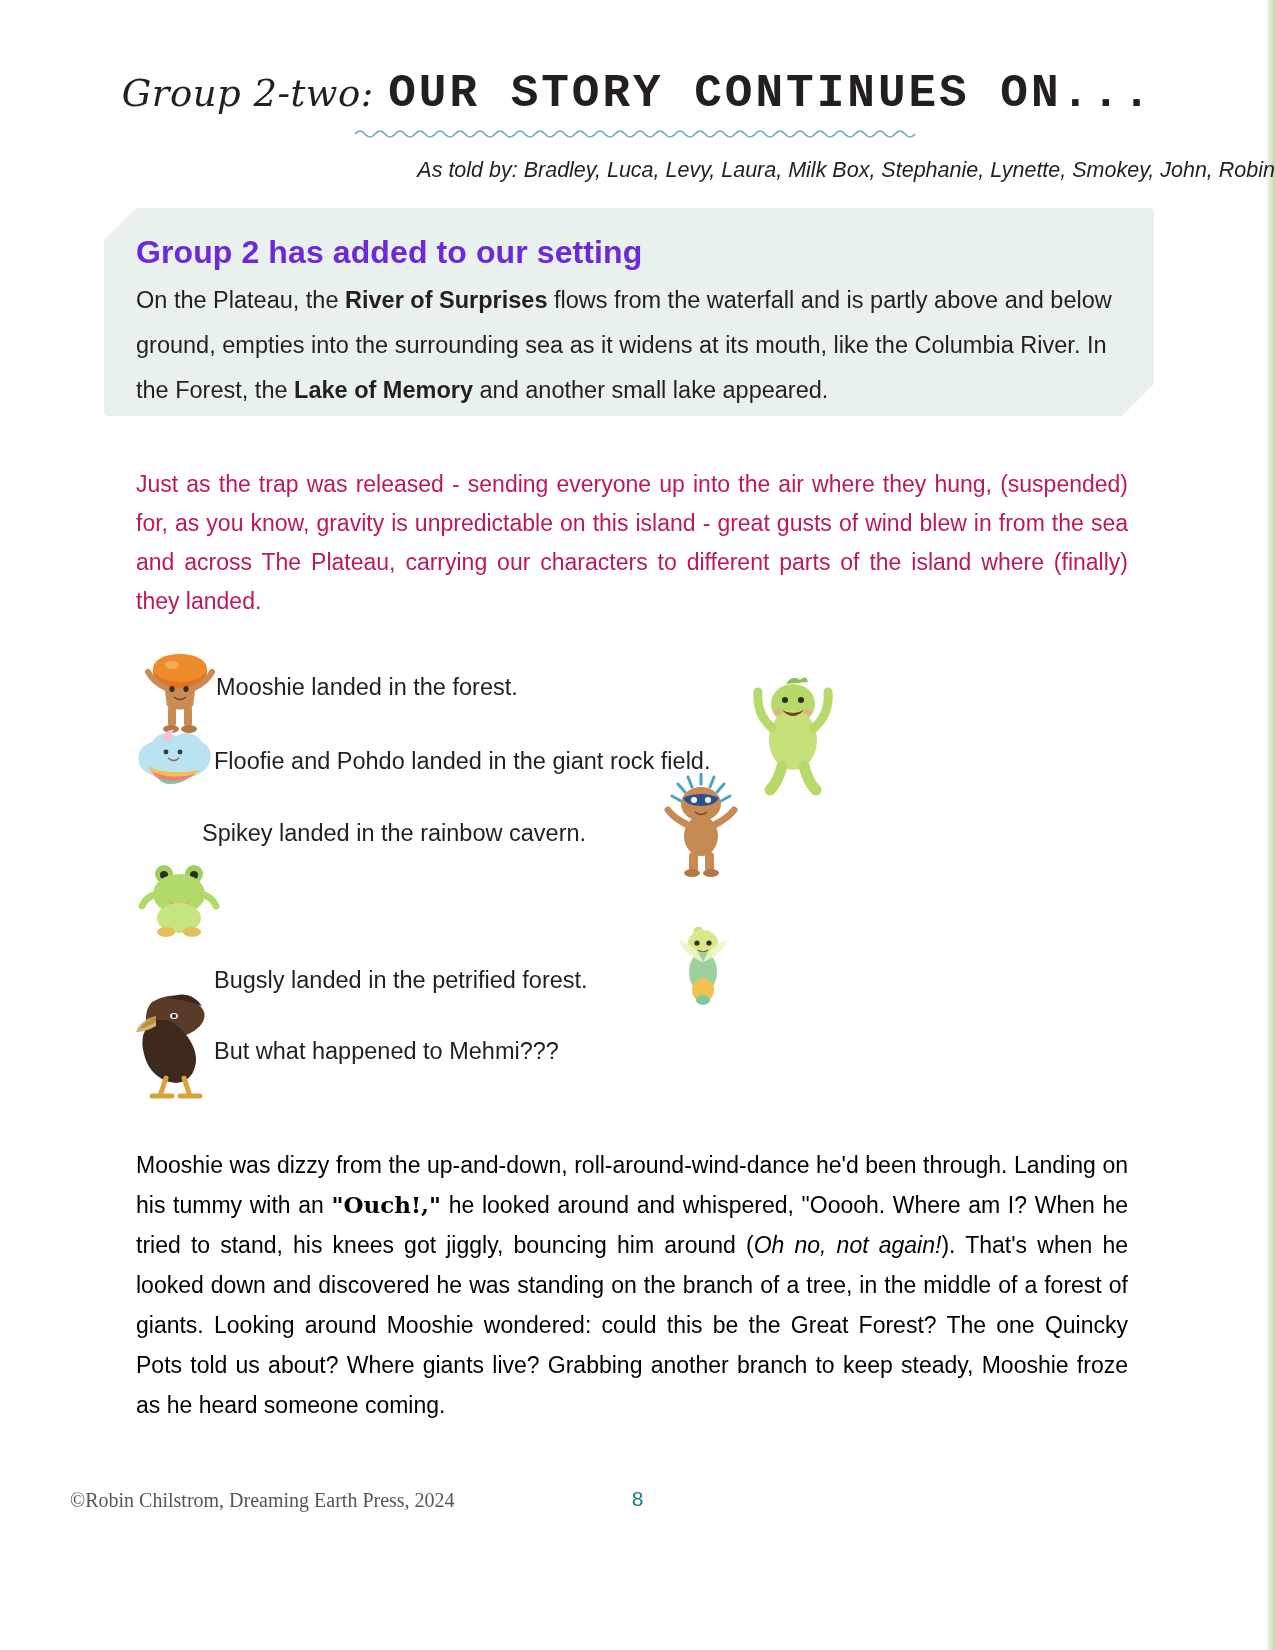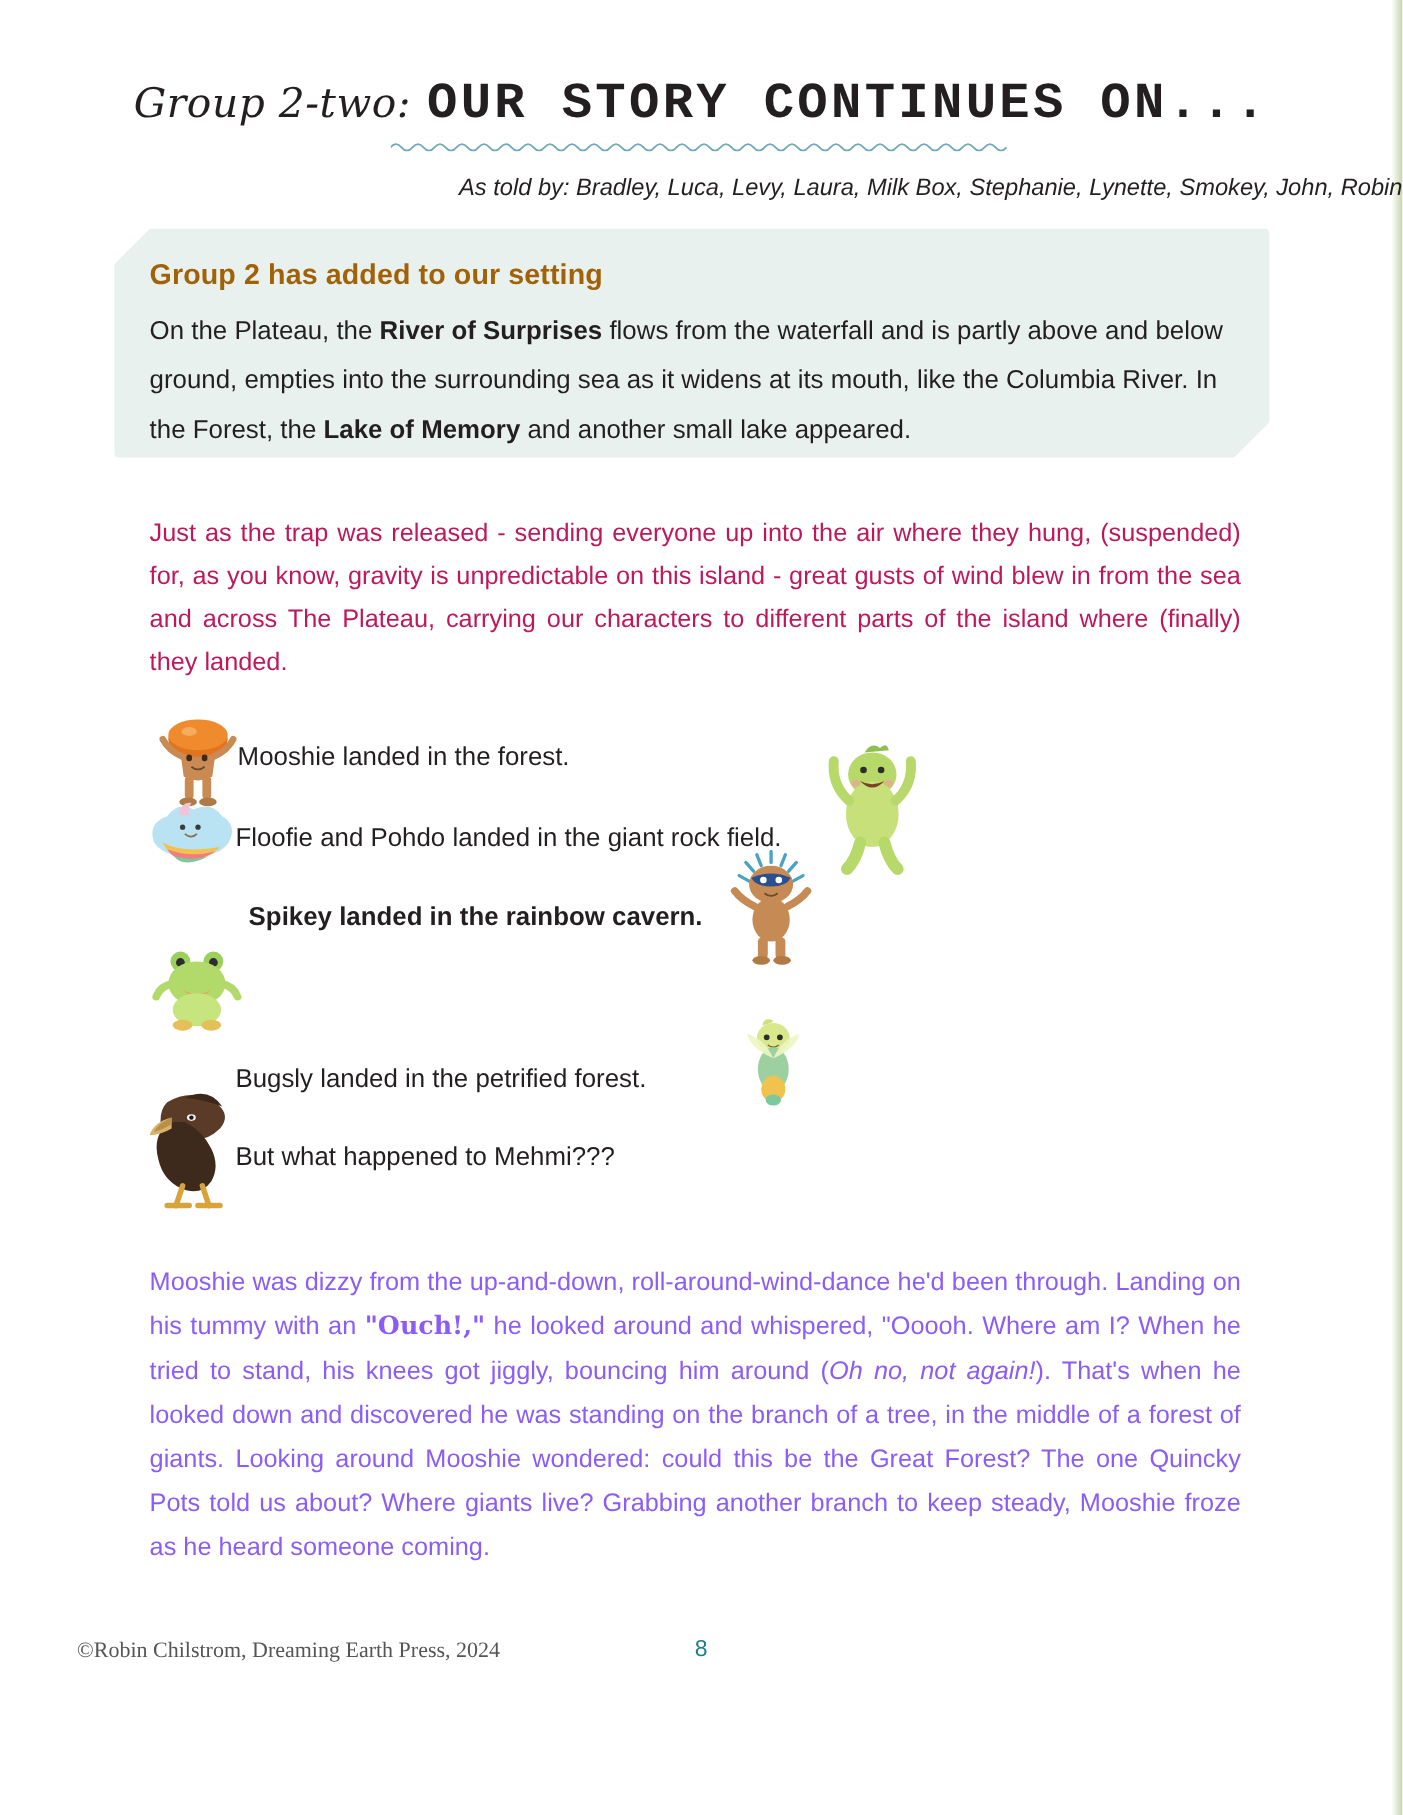--- a/index.html
+++ b/index.html
@@ -102,23 +102,23 @@
     position: absolute;
     right: -1px; bottom: -1px;
     width: 34px; height: 34px;
     background: #ffffff;
     clip-path: polygon(100% 0, 100% 100%, 0 100%);
   }
   .callout-heading {
     position: absolute;
     left: 32px;
     top: 26px;
-    font-size: 26px;
+    font-size: 32px;
     font-weight: bold;
-    color: #a16207;
+    color: #6d28d9;
     letter-spacing: 0.1px;
   }
   .callout-body {
     position: absolute;
     left: 32px;
     top: 70px;
     width: 996px;
     font-size: 23.5px;
     line-height: 45px;
     color: #231f20;
@@ -154,21 +154,21 @@
 
   
   .final {
     position: absolute;
     left: 136px;
     top: 1145px;
     width: 992px;
     font-size: 23px;
     line-height: 40px;
     text-align: justify;
-    color: #8b5cf6;
+    color: #000000;
   }
   .final .ouch {
     font-family: "DejaVu Serif", serif;
     font-weight: bold;
     font-size: 23px;
   }
   .final i { font-style: italic; }
 
   
   .footer-copy {
@@ -336,21 +336,21 @@
         <path d="M34 30 q-16 4 -20 16 q10 0 20 -6z" fill="#d8b36a"></path>
         <path d="M34 30 q-12 5 -16 13 q8 -2 16 -7z" fill="#b8904a"></path>
         <path d="M44 92 l-6 18" stroke="#d8a33a" stroke-width="5" stroke-linecap="round"></path>
         <path d="M62 92 l6 18" stroke="#d8a33a" stroke-width="5" stroke-linecap="round"></path>
         <path d="M30 110 h20 M58 110 h20" stroke="#d8a33a" stroke-width="5" stroke-linecap="round"></path>
       </svg>
     </div>
 
     <div class="landing-item" style="left:96px; top:14px;">Mooshie landed in the forest.</div>
     <div class="landing-item" style="left:94px; top:88px;">Floofie and Pohdo landed in the giant rock field.</div>
-    <div class="landing-item" style="left:106px; top:160px;font-weight:bold;">Spikey landed in the rainbow cavern.</div>
+    <div class="landing-item" style="left:82px; top:160px;">Spikey landed in the rainbow cavern.</div>
     <div class="landing-item" style="left:94px; top:307px;">Bugsly  landed in the petrified forest.</div>
     <div class="landing-item" style="left:94px; top:378px;">But what happened to Mehmi???</div>
   </div>
 
   <div class="final">Mooshie was dizzy from the up-and-down, roll-around-wind-dance he'd been through. Landing on his tummy with an <span class="ouch">"Ouch!,"</span> he looked around and whispered, "Ooooh. Where am I? When he tried to stand, his knees got jiggly, bouncing him around (<i>Oh no, not again!</i>). That's when he looked down and discovered he was standing on the branch of a tree, in the middle of a forest of giants.  Looking around Mooshie wondered: could this be the Great Forest? The one Quincky Pots told us about? Where giants live? Grabbing another branch to keep steady, Mooshie froze as he heard someone coming.</div>
 
   <div class="footer-copy">©Robin Chilstrom, Dreaming Earth Press, 2024</div>
   <div class="footer-page">8</div>
 
 </div>

